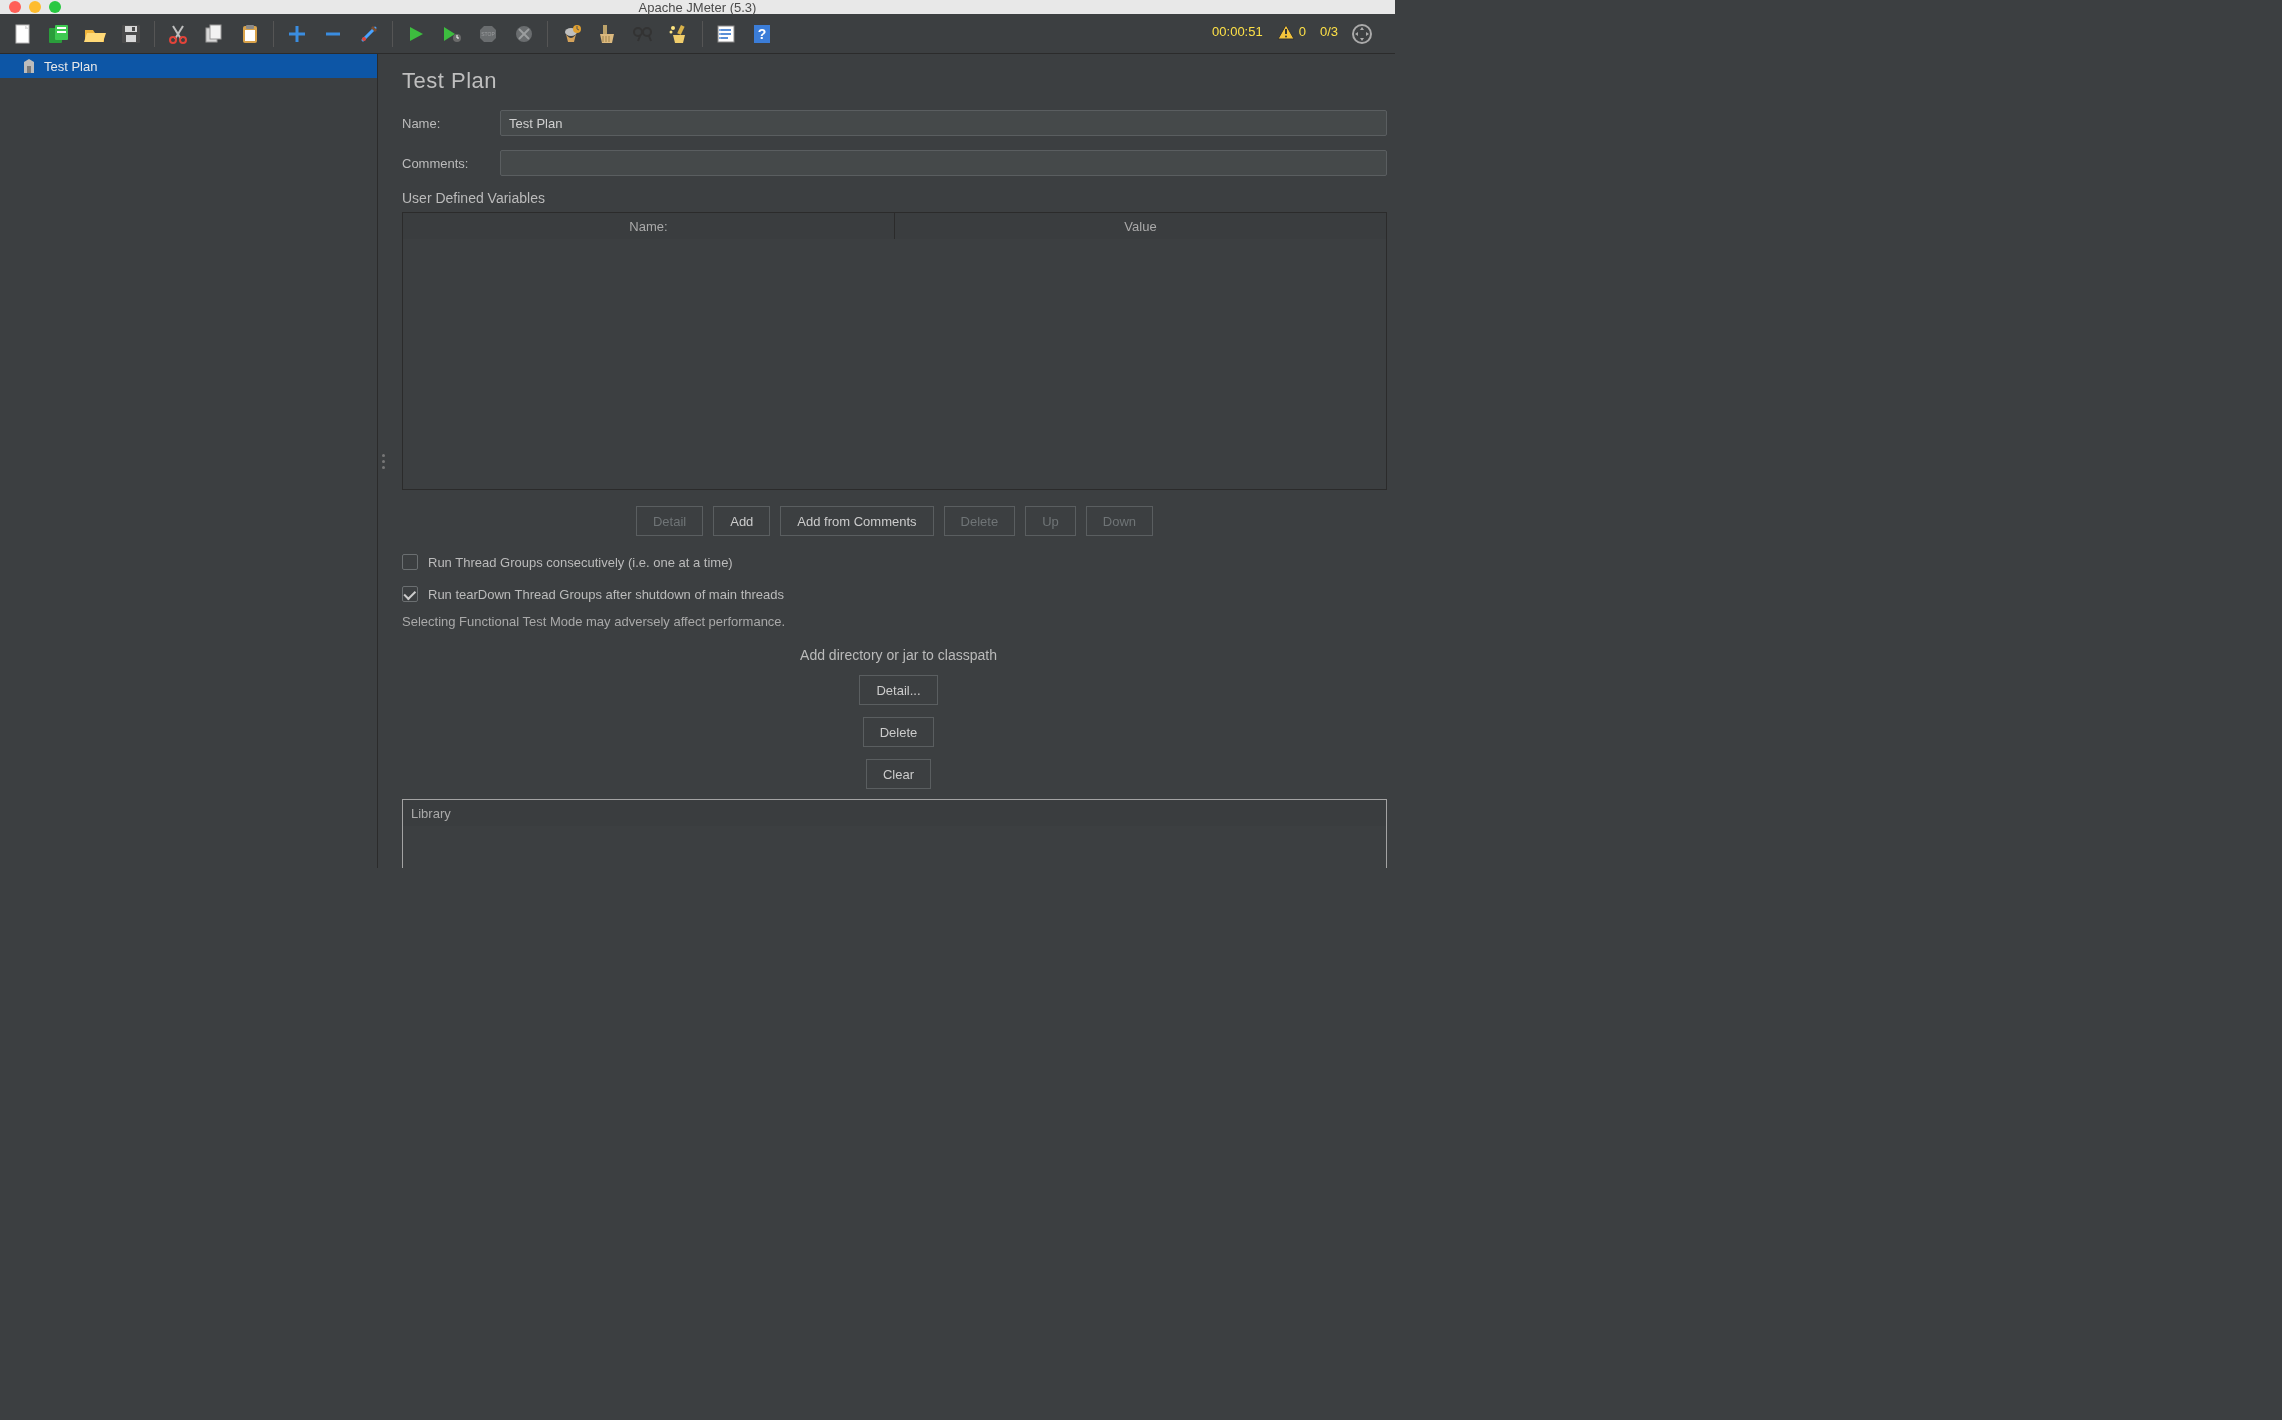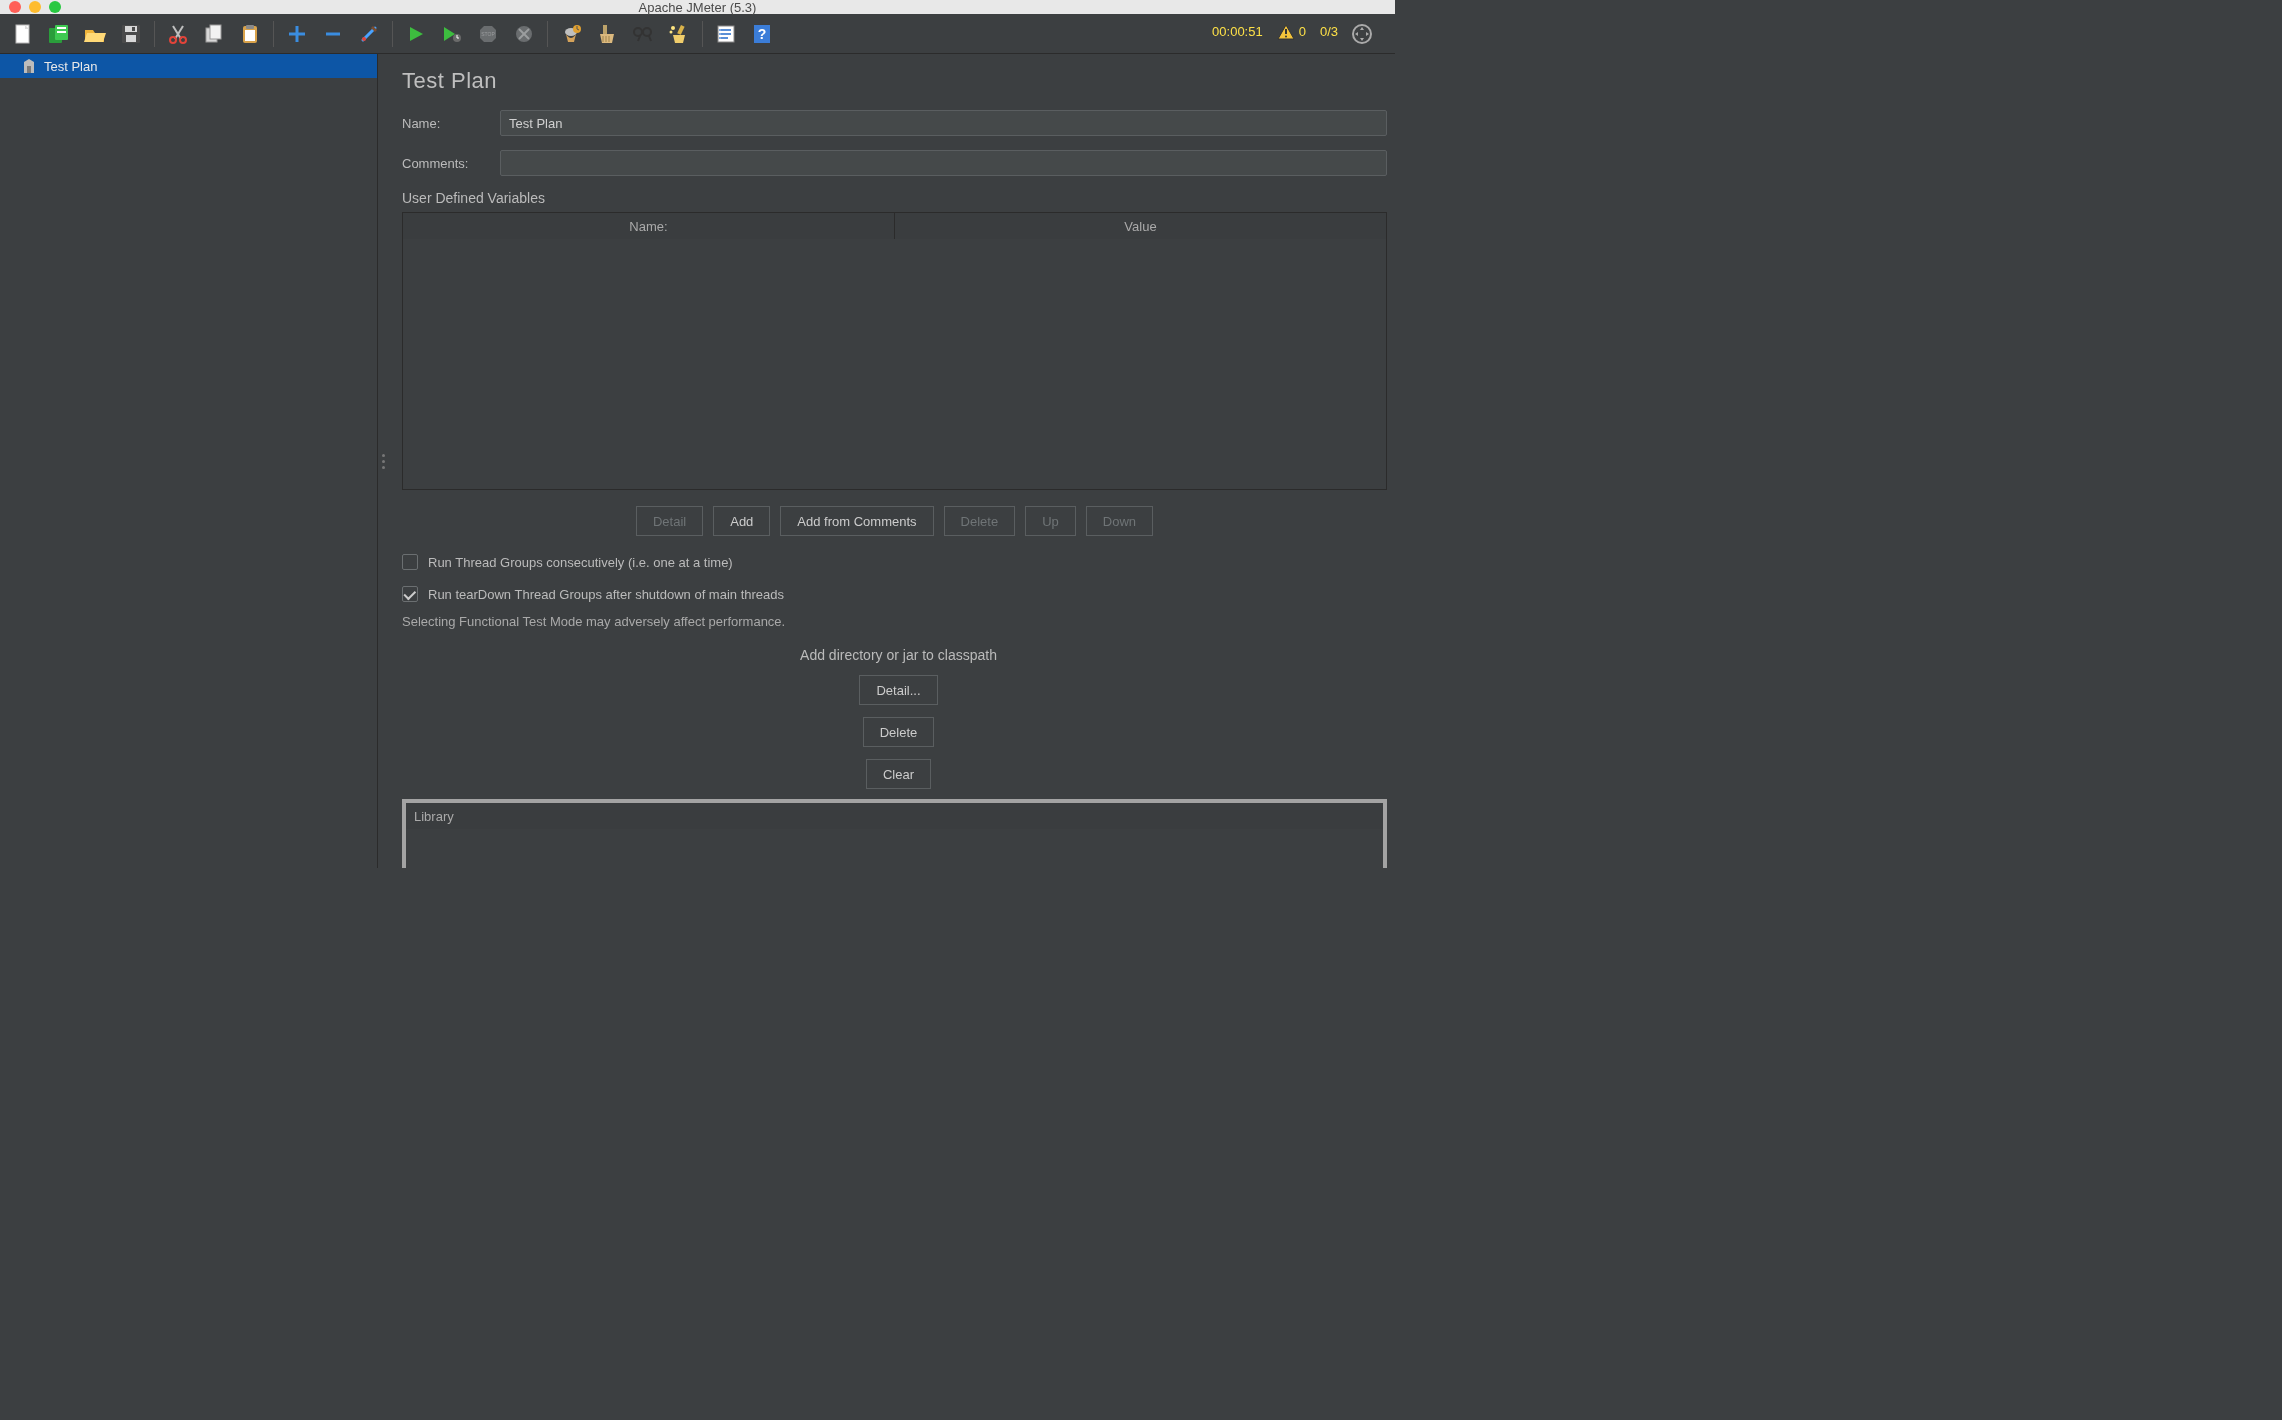--- a/index.html
+++ b/index.html
@@ -40,21 +40,21 @@
   .btn-row { display: flex; justify-content: center; gap: 10px; margin: 16px 0 18px; padding-right: 8px; }
   .btn { height: 30px; padding: 0 16px; background: #3c3f41; border: 1px solid #5a5e60; color: #ccc; font-size: 13px; border-radius: 0; cursor: pointer; }
   .btn.disabled { color: #6f7476; cursor: default; }
   .checks { display: flex; flex-direction: column; gap: 16px; margin: 8px 0 10px; }
   .check { display: flex; align-items: center; gap: 10px; color: #bbb; font-size: 13px; }
   .cb { width: 16px; height: 16px; border: 1px solid #6b6f71; border-radius: 2px; display: flex; align-items: center; justify-content: center; background: #3c3f41; }
   .cb.checked::after { content: ""; width: 9px; height: 5px; border-left: 2px solid #ccc; border-bottom: 2px solid #ccc; transform: rotate(-45deg) translate(0px,-1px); }
   .note { color: #a9a9a9; font-size: 13px; margin: 12px 0 18px; }
   .cp-row { display: flex; align-items: center; gap: 12px; margin-bottom: 10px; flex-direction: column; }
   .cp-row .lbl { color: #bbb; font-size: 14px; }
-  .lib-table { border: 4px solid #a3a3a3; margin-right: 8px; }
+  .lib-table { border: 1px solid #a3a3a3; margin-right: 8px; }
   .lib-head { height: 26px; background: #3a3d3f; display: flex; align-items: center; padding-left: 8px; color: #aaa; font-size: 13px; }
   .lib-body { height: 54px; background: #3c3f41; }
   svg { display: block; }
 </style>
 </head>
 <body>
 
 <div class="window">
 
   <div class="titlebar">

